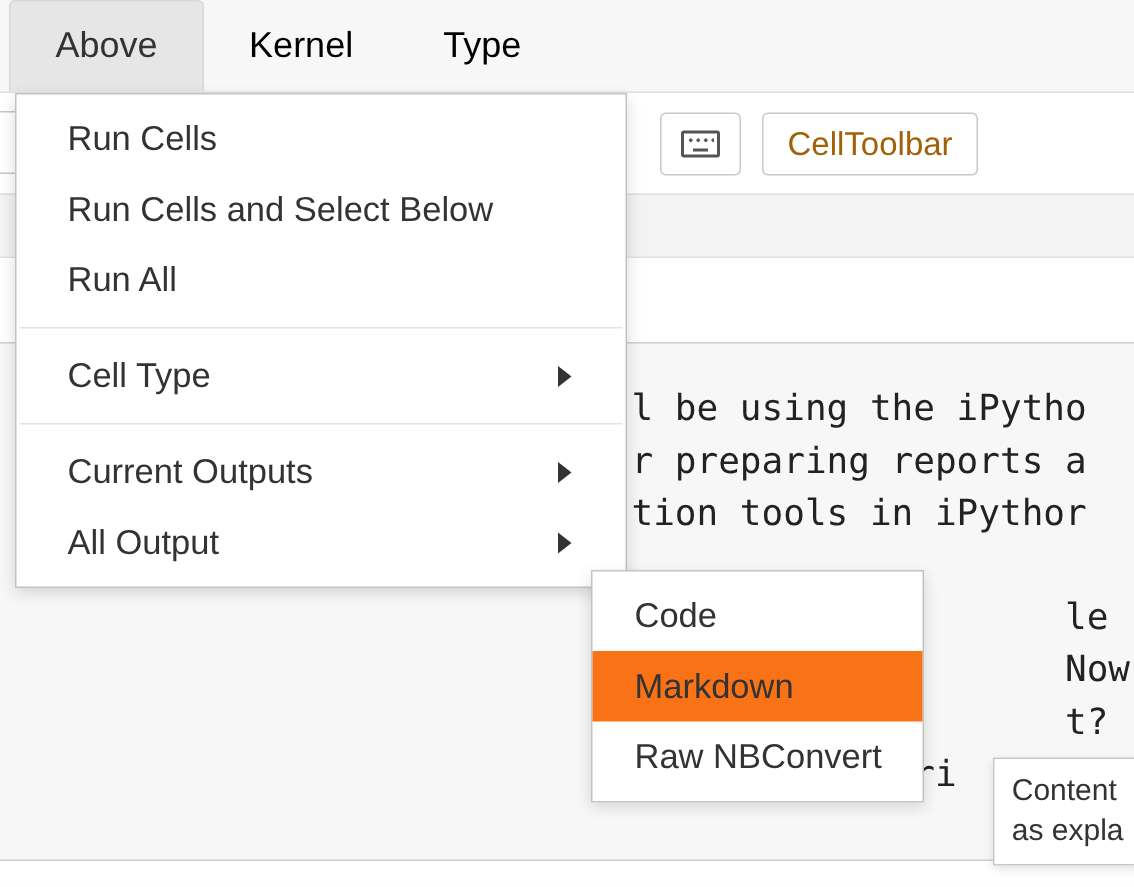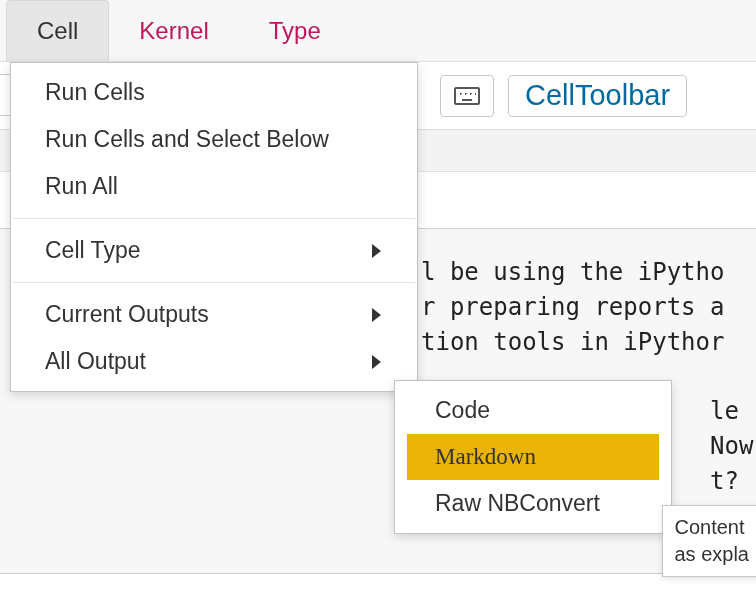--- a/index.html
+++ b/index.html
@@ -12,21 +12,21 @@
     background: #f7f7f7;
     border-bottom: 1px solid #e0e0e0;
     height: 62px;
     padding-left: 6px;
   }
   .menubar-item {
     display: flex;
     align-items: center;
     padding: 0 30px;
     font-size: 24px;
-    color: #be185d;
+    color: #000000;
     cursor: default;
     user-select: none;
   }
   .menubar-item.active {
     background: #e6e6e6;
     color: #333;
     border: 1px solid #d8d8d8;
     border-bottom: none;
     border-radius: 4px 4px 0 0;
     position: relative;
@@ -45,22 +45,22 @@
   }
   .tool-btn {
     border: 1px solid #c8c8c8;
     border-radius: 4px;
     background: #fff;
     height: 42px;
     display: inline-flex;
     align-items: center;
     justify-content: center;
     padding: 0 16px;
-    font-size: 29px;
-    color: #0369a1;
+    font-size: 22px;
+    color: #a16207;
   }
   .tool-btn.icon-only { width: 54px; padding: 0; }
   .keyboard-icon {
     width: 26px; height: 18px;
     border: 2px solid #555; border-radius: 2px;
     position: relative;
   }
   .keyboard-icon::before {
     content: ""; position: absolute; left: 2px; right: 2px; top: 2px; bottom: 6px;
     background:
@@ -138,29 +138,29 @@
     border-bottom: 7px solid transparent;
     border-left: 9px solid #333;
     margin-right: 4px;
   }
   
   
   .submenu {
     position: absolute;
     top: 380px;
     left: 394px;
-    width: 278px;
+    width: 222px;
     background: #fff;
     border: 1px solid #c3c3c3;
     box-shadow: 0 3px 10px rgba(0,0,0,0.15);
     z-index: 20;
-    padding: 6px 12px;
+    padding: 6px 0;
   }
   .submenu .menu-item { padding: 10px 20px 10px 28px; }
-  .submenu .menu-item.highlight { background: #eab308; font-family: Liberation Serif, serif; }
+  .submenu .menu-item.highlight { background: #f97316; }
   
   
   .tooltip {
     position: absolute;
     right: -6px; bottom: 14px;
     background: #fff;
     border: 1px solid #c8c8c8;
     padding: 8px 12px;
     font-size: 20px;
     color: #333;
@@ -176,21 +176,21 @@
     width: 60px; height: 42px;
     border: 1px solid #c8c8c8; border-radius: 4px;
     background: #fff;
     z-index: 1;
   }
 </style>
 </head>
 <body>
 
 <div class="menubar">
-  <div class="menubar-item active">Cell</div>
+  <div class="menubar-item active">Above</div>
   <div class="menubar-item">Kernel</div>
   <div class="menubar-item">Type</div>
 </div>
 
 <div class="partial-btn"></div>
 
 <div class="toolbar-row">
   <div class="tool-btn icon-only">
     <span class="keyboard-icon"></span>
   </div>

